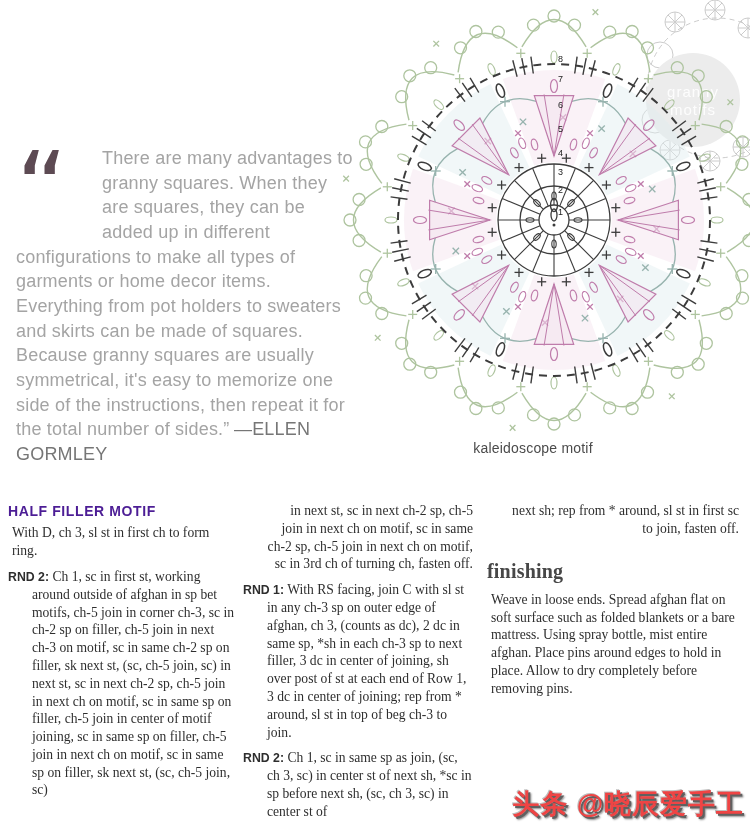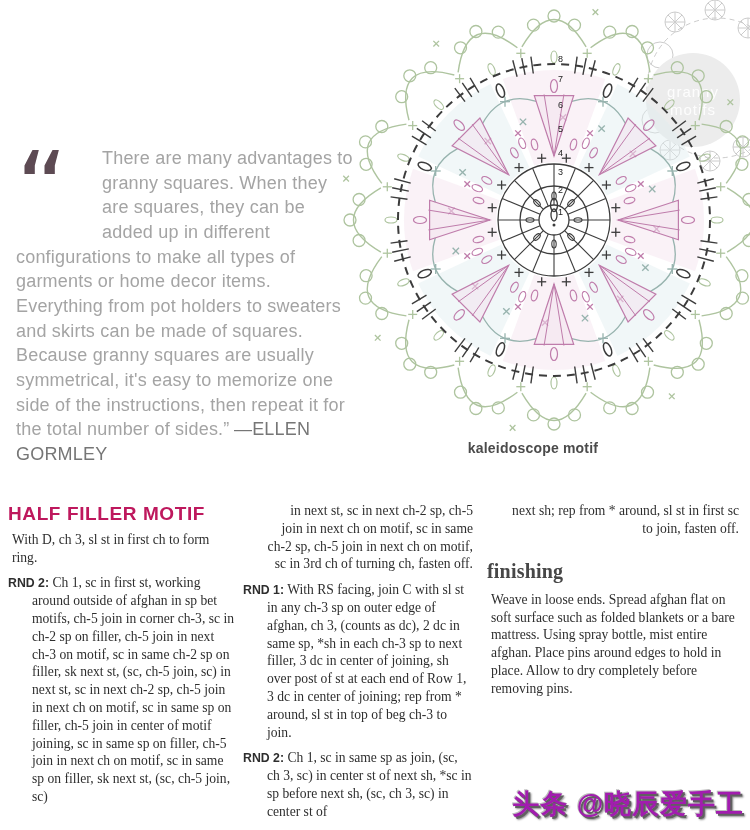--- a/index.html
+++ b/index.html
@@ -19,45 +19,45 @@
   }
   .qtext{
     font-size:18px;line-height:1.37;color:#a4a4a4;
     letter-spacing:0.2px;
   }
   .qattr{color:#767676;}
   
   .diagram-wrap{position:absolute;left:342px;top:6px;width:424px;height:428px;}
   .caption{
     position:absolute;left:383px;top:440px;width:300px;text-align:center;
-    font-weight:bold;font-size:14px;color:#4b4b4b;letter-spacing:0.2px;
+    font-weight:normal;font-size:14px;color:#4b4b4b;letter-spacing:0.2px;
   }
   
   .col{position:absolute;top:502px;font-family:"Liberation Serif",serif;
        font-size:13.6px;line-height:1.31;color:#2e2e2e;}
   .col1{left:8px;width:226px;}
   .col2{left:243px;width:230px;}
   .col3{left:487px;width:252px;}
   .sect-head{
     font-family:"Liberation Sans",sans-serif;font-weight:bold;
-    font-size:19px;color:#be185d;letter-spacing:0.6px;margin:0 0 3px 0;
+    font-size:14px;color:#4c1d95;letter-spacing:0.6px;margin:0 0 3px 0;
   }
   .col2 .sect-head{margin-top:10px;}
   .intro{margin:4px;}
   .rnd{margin:8px 0 0 0;padding-left:24px;text-indent:-24px;}
   .rnd .lbl{font-family:"Liberation Sans",sans-serif;font-weight:bold;font-size:12.3px;}
   .cont{margin:0;padding-left:24px;text-align:right;}
   .finishing-head{
     font-family:Liberation Serif, serif;font-weight:bold;
     font-size:20px;color:#474747;margin:20px 0 7px 0;letter-spacing:0.2px;
   }
   
   .watermark{
     position:absolute;right:6px;bottom:8px;
-    font-weight:bold;font-size:27px;letter-spacing:1px;color:#a21caf;
+    font-weight:bold;font-size:27px;letter-spacing:1px;color:#ef4444;
     text-shadow:2px 2px 0 #606060, 3px 3px 2px #8a8a8a, -1px -1px 0 #bdbdbd, 0 0 1px #999;
   }
 </style>
 </head>
 <body>
 
 <svg class="corner-deco" viewBox="0 0 135 178">
   <g stroke="#cccccc" fill="none" stroke-width="1">
     <circle cx="102" cy="88" r="70" stroke-dasharray="5 4"></circle>
     <circle cx="45" cy="55" r="13"></circle>

